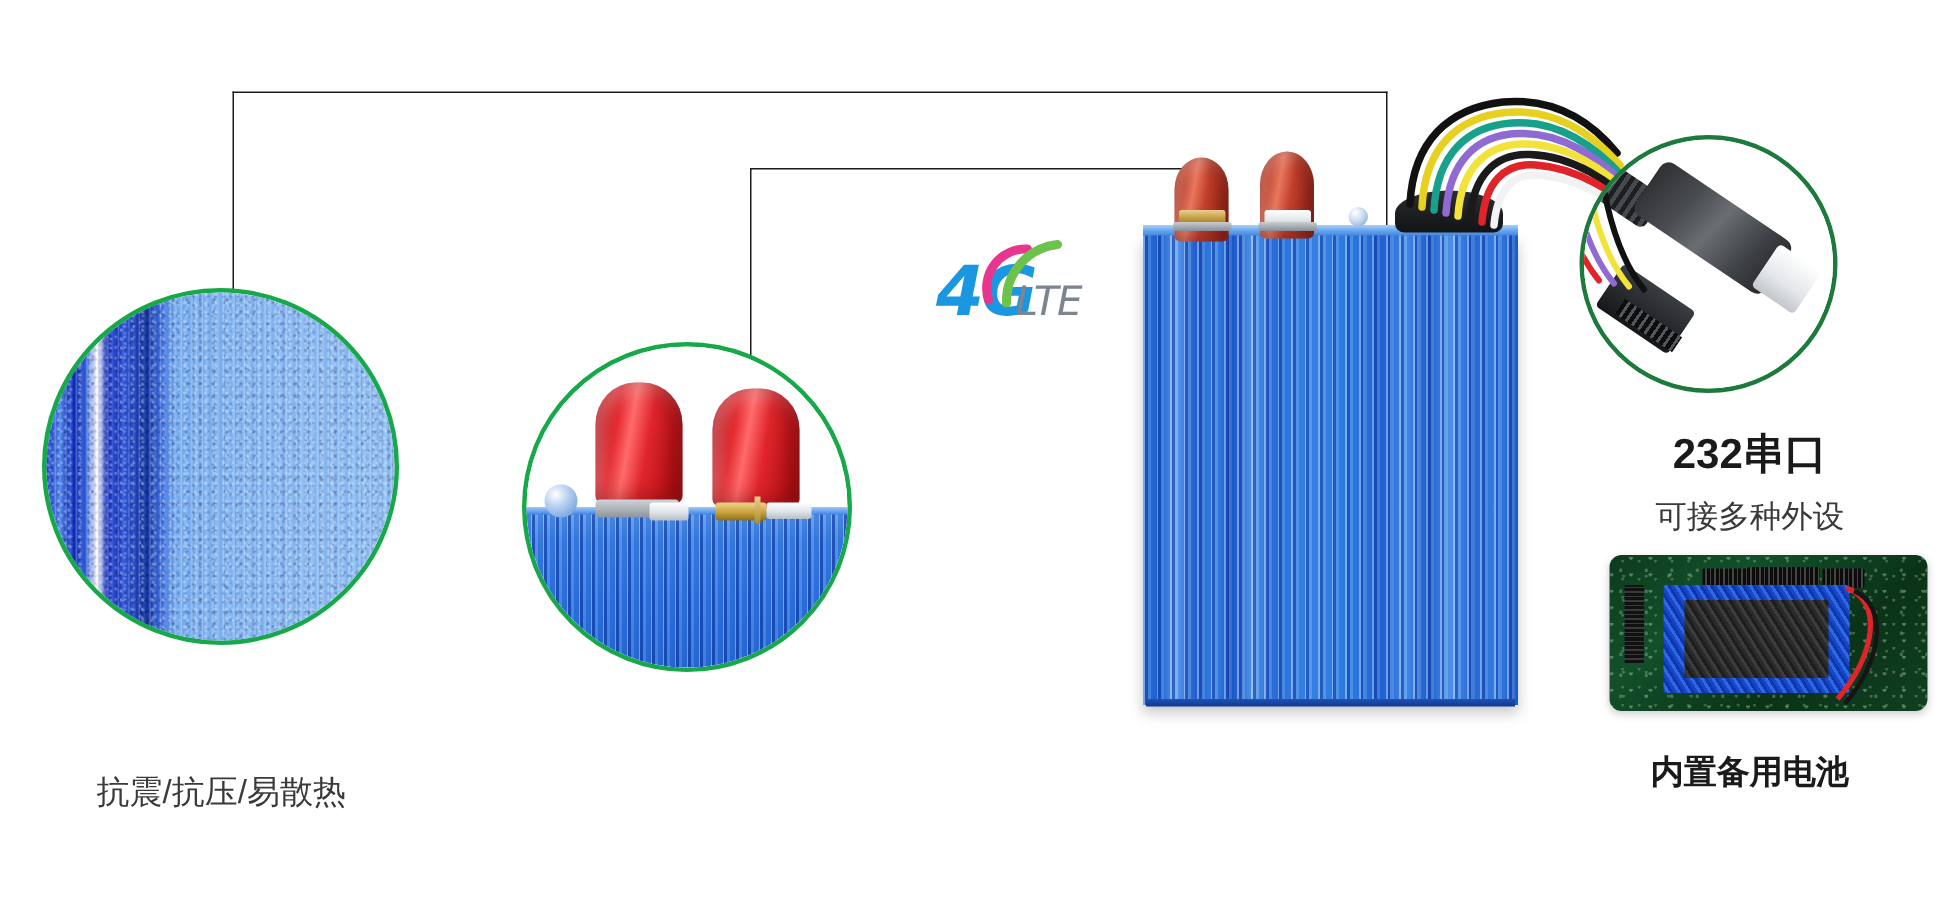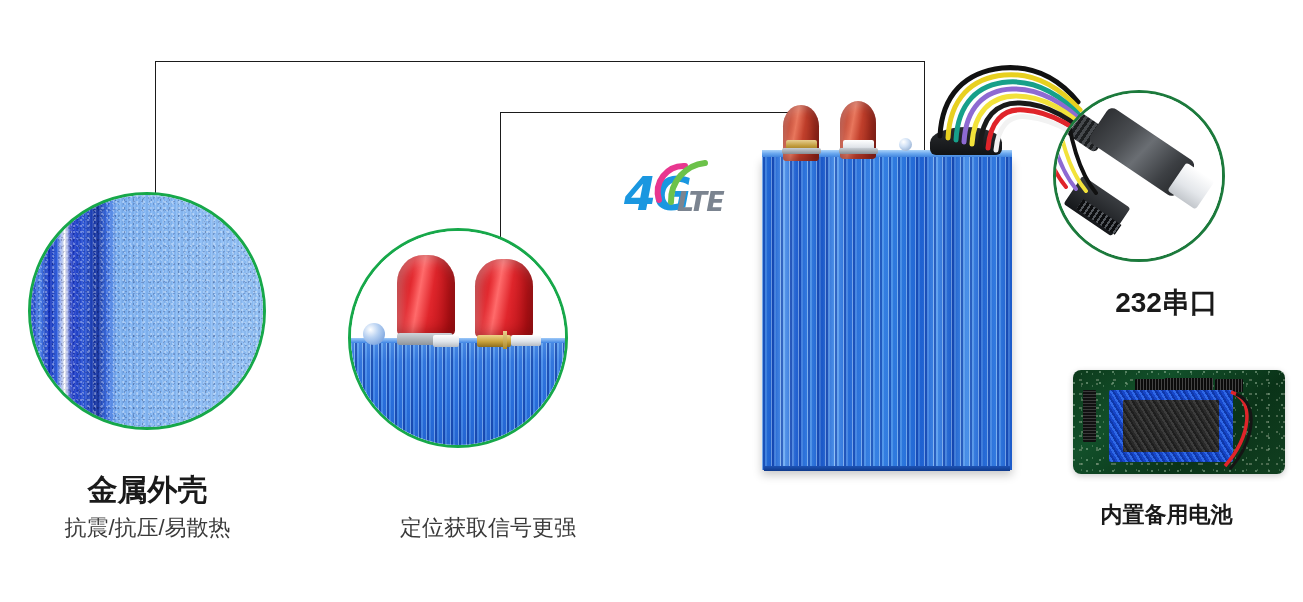--- a/index.html
+++ b/index.html
@@ -189,21 +189,21 @@
     position:absolute;
     font-family: "DejaVu Sans", sans-serif;
     font-weight: 700;
     font-style: italic;
     color: #1a97e0;
     letter-spacing: -2px;
   }
   #logo-lte {
     position:absolute;
     font-family: "DejaVu Sans", sans-serif;
-    font-weight: 700;
+    font-weight: 400;
     font-style: italic;
     color: #7b8490;
     letter-spacing: -1px;
   }
 
   
   #battery-photo {
     position:absolute;
     border-radius: 8px;
     overflow:hidden;
@@ -360,22 +360,21 @@
     </svg>
   </div>
 
   <div id="logo-4g" style="left:624px; top:171px; font-size:46px; line-height:46px;">4G</div>
   <div id="logo-lte" style="left:677px; top:188px; font-size:27px; line-height:27px;">LTE</div>
   <svg style="position:absolute; left:655px; top:160px; width:70px; height:48px; overflow:visible;">
     <path d="M4,40 A26,26 0 0 1 30,6" fill="none" stroke="#e8368f" stroke-width="6" stroke-linecap="round"></path>
     <path d="M16,42 A38,38 0 0 1 50,3" fill="none" stroke="#6cc24a" stroke-width="6" stroke-linecap="round"></path>
   </svg>
 
-  <div class="cap-title" style="left:0px; top:470px; width:295px; font-size:30px;">金属外壳</div>
   <div class="cap-sub" style="left:0px; top:513px; width:295px; font-size:22px;">抗震/抗压/易散热</div>
 
-  <div class="cap-sub" style="left:338px; top:513px; width:300px; font-size:22px;">定位获取信号更强</div>
 
   <div class="cap-title" style="left:1030px; top:284px; width:273px; font-size:28px;">232串口</div>
+  <div class="cap-sub" style="left:1030px; top:330px; width:273px; font-size:21px;">可接多种外设</div>
 
   <div class="cap-title" style="left:1030px; top:500px; width:273px; font-size:22px;">内置备用电池</div>
 
 </div>
 
 </body></html>

